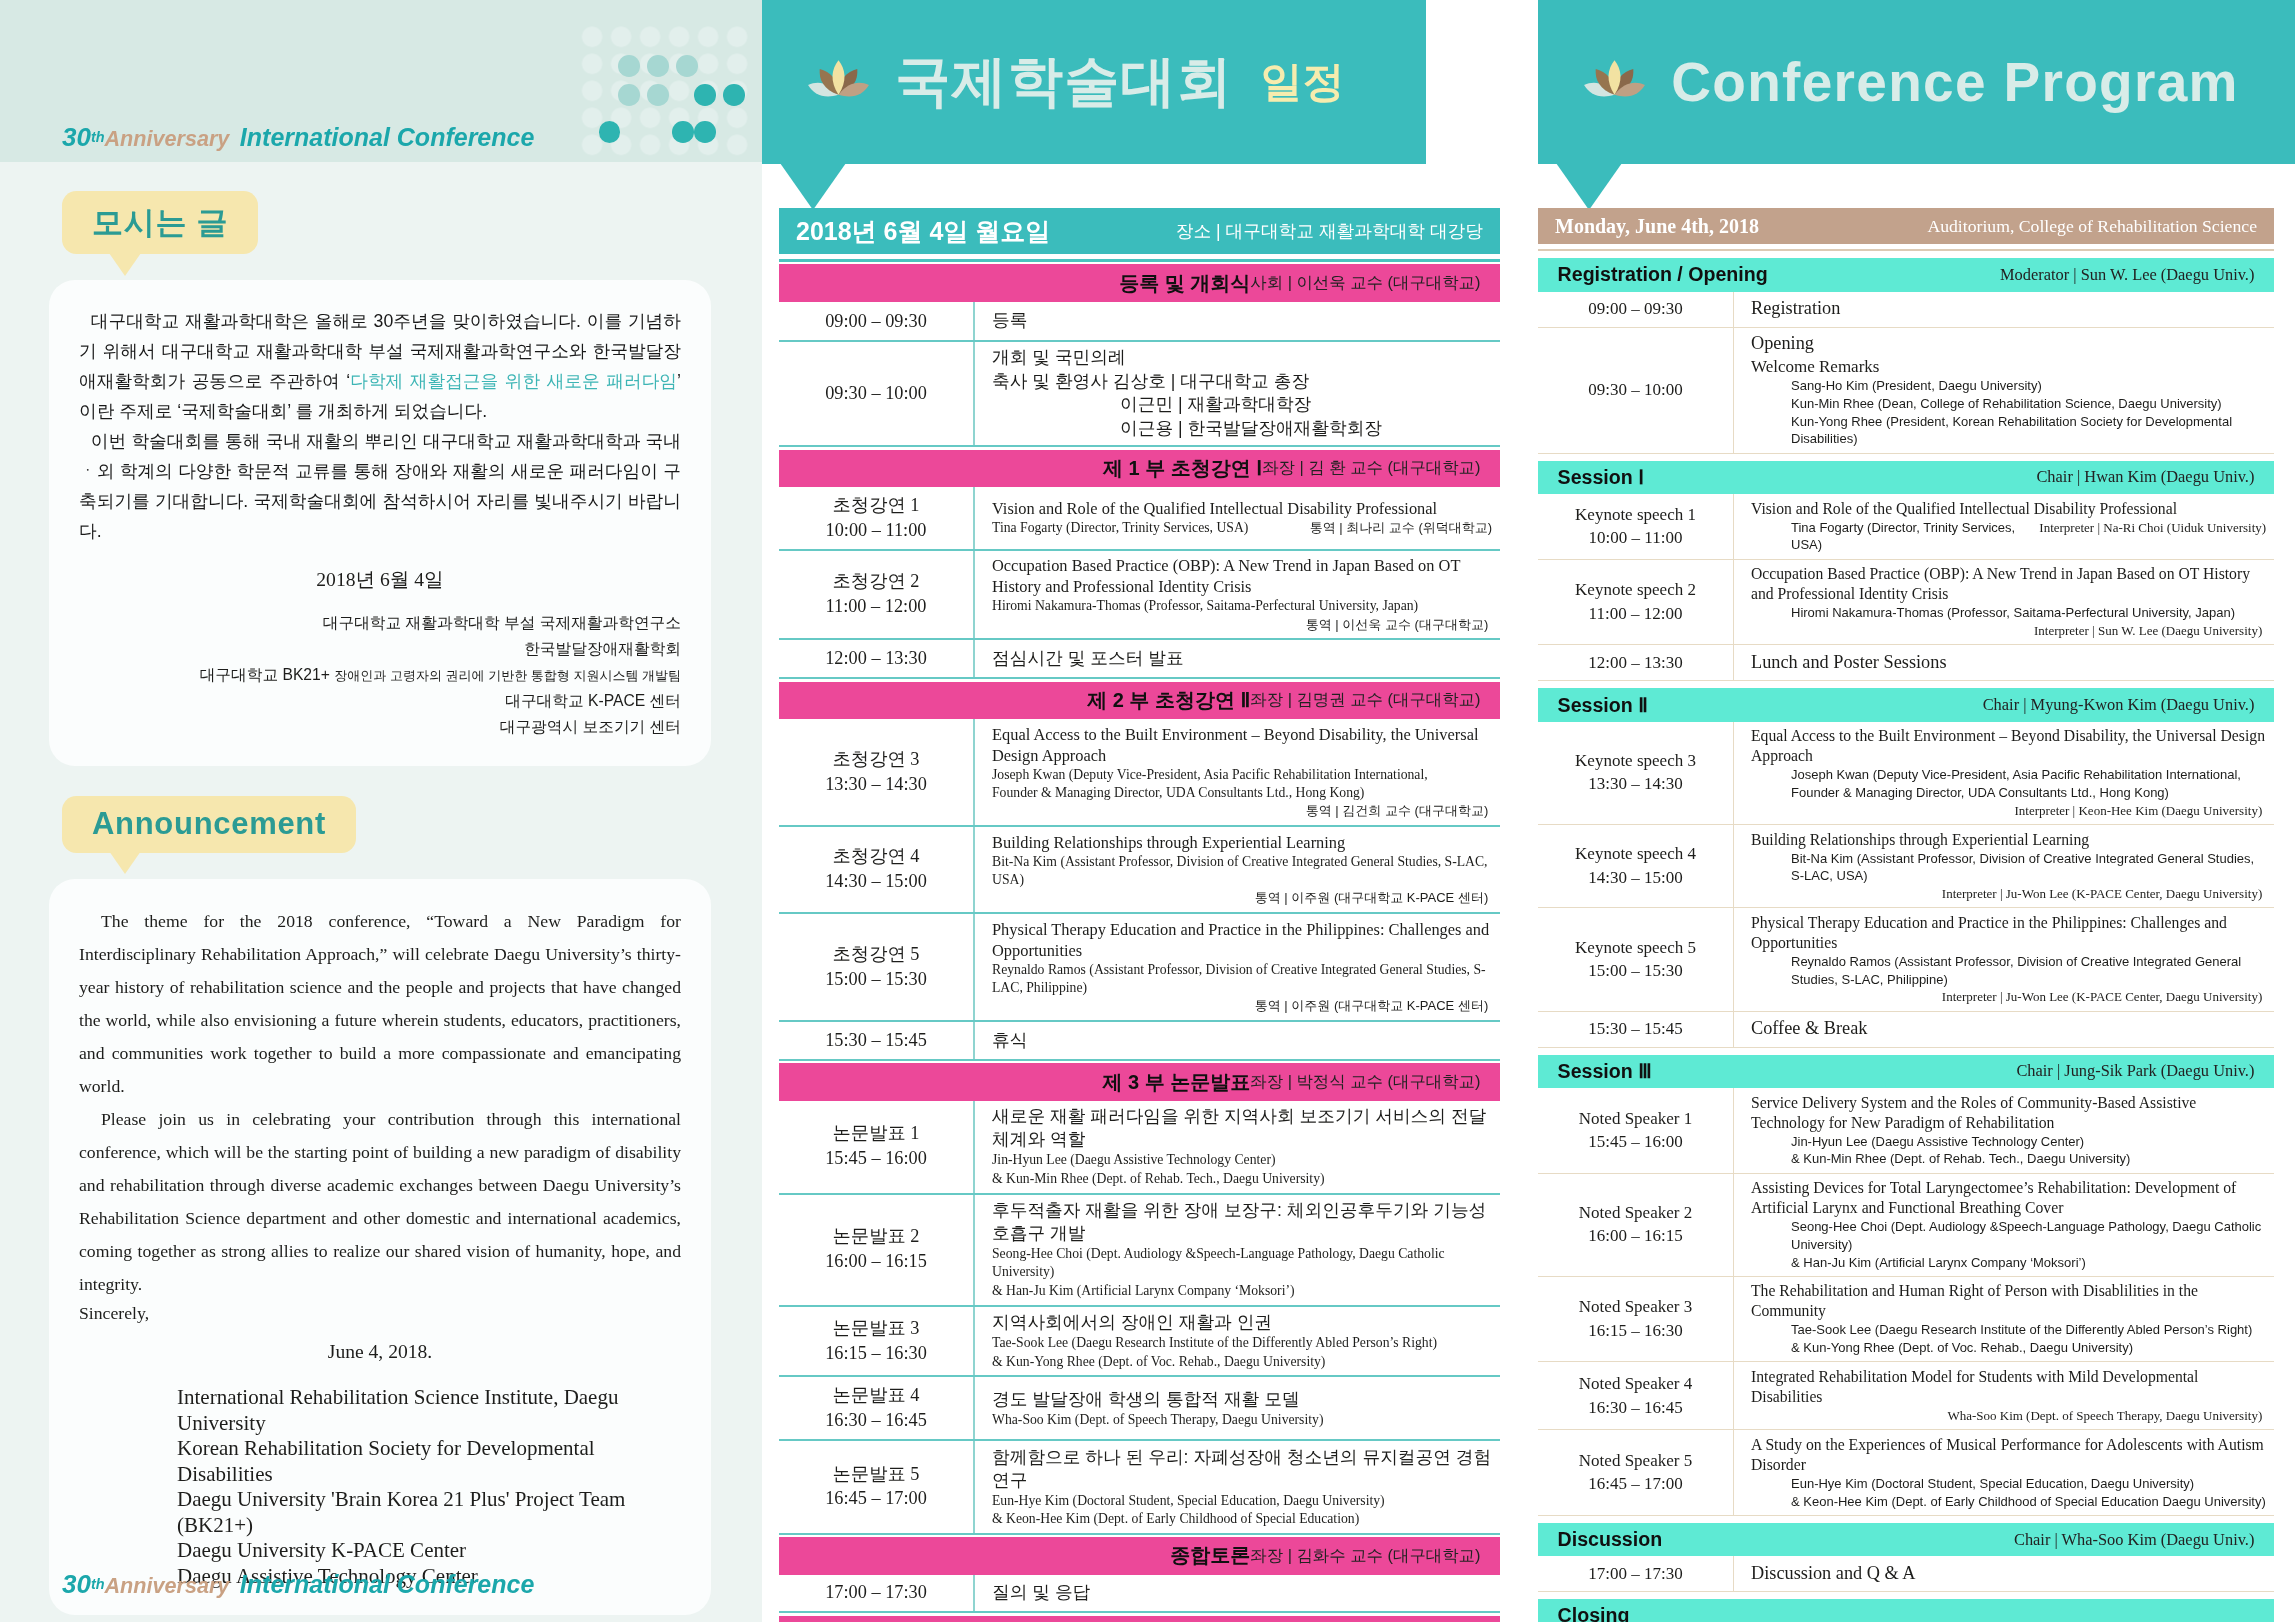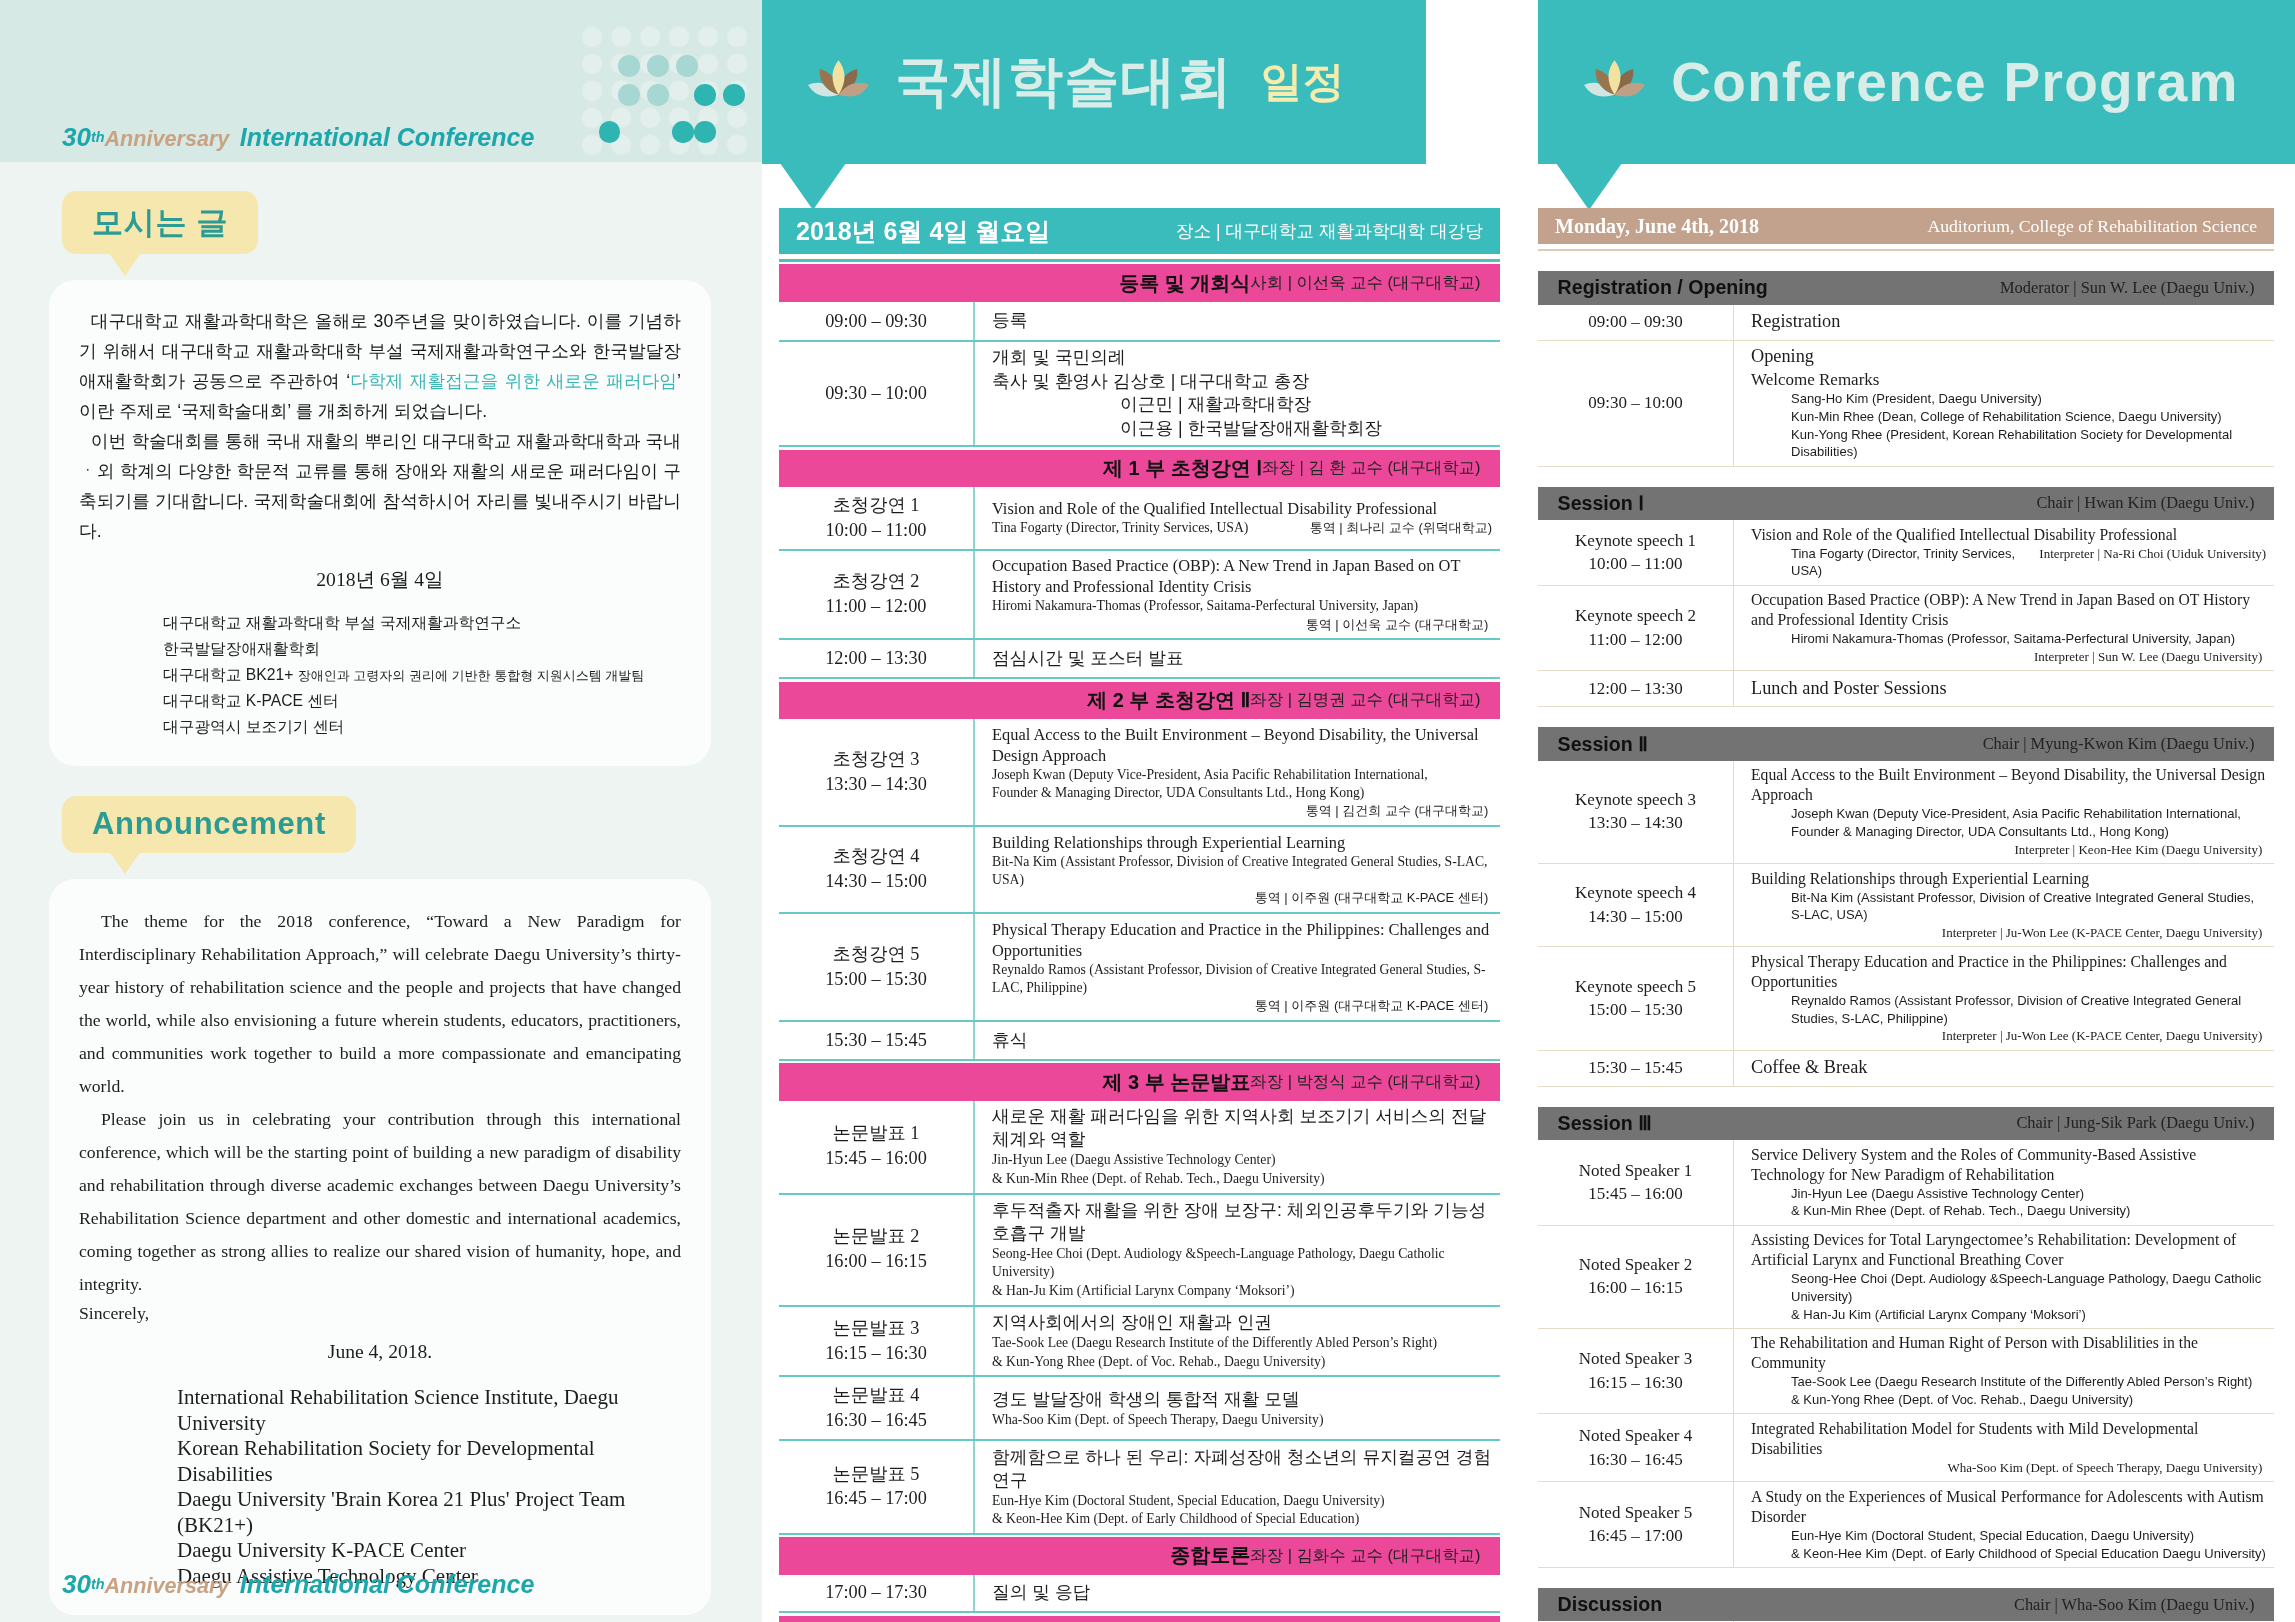--- a/index.html
+++ b/index.html
@@ -31,21 +31,21 @@
   .bubble { position:relative; background:#f6e7ae; border-radius:14.4px; padding:10.5px 30px;
             width:fit-content; margin-left:13px; }
   .bubble .bt { color:#2b9b94; font-size:31px; font-weight:bold; letter-spacing:0.7px; }
   .bubble::after { content:""; position:absolute; left:47px; bottom:-21.6px; width:0; height:0;
             border-left:16.4px solid transparent; border-right:16.4px solid transparent;
             border-top:23.6px solid #f6e7ae; }
   .card { background:#fbfdfd; border-radius:26px; padding:26px 30px; margin-top:26px; }
   .kp { font-size:17.7px; line-height:30px; text-align:justify; text-indent:11.8px; color:#191919; }
   .kp .hl-text { color:#3db5b5; }
   .kdate { text-align:center; font-family:"Liberation Serif",serif; font-size:19.6px; margin:19.6px 0 17px; }
-  .korgs { margin-left:84px; font-size:15.7px; line-height:25px; }
+  .korgs { margin-left:84px; font-size:15.7px; line-height:25px;text-align:right; }
   .korgs .small { font-size:13px; }
   .ann-card p.ap { font-family:"Liberation Serif",serif; font-size:17.7px; line-height:33px;
                    text-align:justify; text-indent:22px; }
   .sincerely { font-family:"Liberation Serif",serif; font-size:17.7px; margin-top:2.6px; }
   .adate { text-align:center; font-family:"Liberation Serif",serif; font-size:19.6px; margin:17px 0 22px; }
   .aorgs { margin-left:98px; font-family:"Liberation Serif",serif; font-size:21px; line-height:25.5px; }
 
   
   .banner { position:absolute; top:0; height:164px; background:#3bbcbc; }
   .banner-mid   { left:762px; width:664px; }
@@ -71,22 +71,22 @@
               align-items:center; padding:6.5px 17px; font-family:"Liberation Serif",serif; }
   .rdatebar .dl { font-size:20px; font-weight:bold; }
   .rdatebar .dr { font-size:17.7px; }
   .sep-r { height:2px; background:#dccab4; margin-top:5.2px; }
 
   .mhead { background:#ec4899; display:flex; justify-content:flex-end; align-items:center;
            padding:5.2px 19.6px; margin-top:2.6px; }
   .mhead .hl { font-size:20px; font-weight:bold; color:#101010; white-space:nowrap; }
   .mhead .hr { font-size:16.4px; color:#222; white-space:nowrap; }
 
-  .rhead { background:#737373; display:flex; justify-content:space-between; align-items:center;
-           padding:5.2px 19.6px; margin-top:20px; }
+  .rhead { background:#5eead4; display:flex; justify-content:space-between; align-items:center;
+           padding:5.2px 19.6px; margin-top:7px; }
   .rhead .hl { font-size:19.6px; font-weight:bold; color:#101010; white-space:nowrap; }
   .rhead .hr { font-size:16.4px; color:#222; font-family:"Liberation Serif",serif; white-space:nowrap; }
 
   .mrow { display:flex; border-bottom:2px solid #66c9c5; }
   .mtc  { flex:0 0 196px; border-right:2px solid #8fd4d0; display:flex; flex-direction:column;
           justify-content:center; align-items:center; text-align:center; padding:6.5px 3.9px; gap:1.3px; }
   .mlabel,.mtime { font-family:"Liberation Serif",serif; font-size:18.3px; line-height:23.6px; }
   .mcc  { flex:1; display:flex; flex-direction:column; justify-content:center; padding:4.6px 7.9px 4.6px 17px; }
   .kr      { font-size:17.7px; line-height:23.6px; }
   .kr.ind  { margin-left:128px; }

